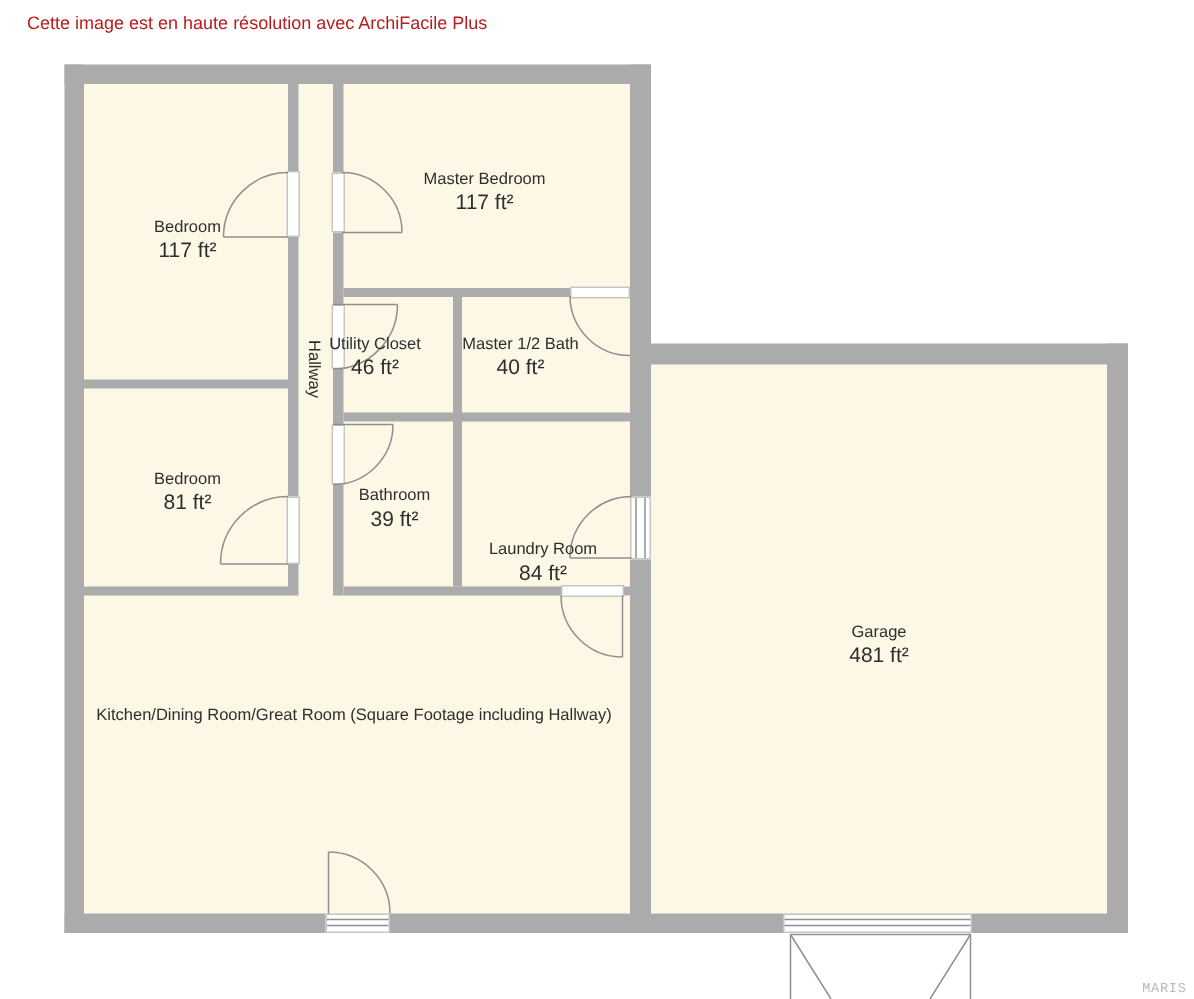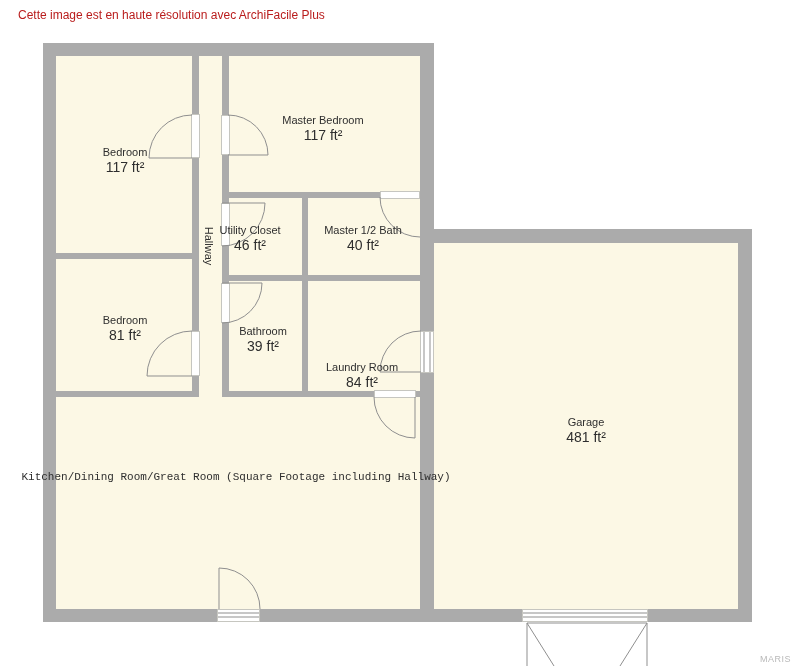--- a/index.html
+++ b/index.html
@@ -23,21 +23,21 @@
   svg.overlay path, svg.overlay line { stroke:#8f8f8f; stroke-width:1; fill:none; }
   .room-label {
     position:absolute; transform:translate(-50%,-50%);
     text-align:center; color:#2e2e2e; white-space:nowrap; line-height:1.15;
   }
   .room-label.rot { transform:translate(-50%,-50%) rotate(90deg); }
   .room-name { font-size:11px; }
   .room-area { font-size:14px; }
   .watermark {
     position:absolute; right:5px; bottom:2px;
-    font-size:9px; color:#b9b9b9; letter-spacing:0.5px;
+    font-size:9px; color:#b9b9b9; letter-spacing:0.5px;font-family:Liberation Mono, monospace;
   }
 </style>
 </head>
 <body>
 
 <div class="caption">Cette image est en haute résolution avec ArchiFacile Plus</div>
 
 <div class="plan">
 
   <div class="floor" style="left:56px; top:56px; width:364px; height:553px;"></div>
@@ -123,41 +123,41 @@
 
   <div class="room-label rot" style="left:209px; top:246px;">
     <div class="room-name">Hallway</div>
   </div>
 
   <div class="room-label" style="left:250px; top:238px;">
     <div class="room-name">Utility Closet</div>
     <div class="room-area">46 ft²</div>
   </div>
 
-  <div class="room-label" style="left:363px; top:238px;">
+  <div class="room-label" style="left:347px; top:238px;">
     <div class="room-name">Master 1/2 Bath</div>
     <div class="room-area">40 ft²</div>
   </div>
 
   <div class="room-label" style="left:125px; top:328px;">
     <div class="room-name">Bedroom</div>
     <div class="room-area">81 ft²</div>
   </div>
 
   <div class="room-label" style="left:263px; top:339px;">
     <div class="room-name">Bathroom</div>
     <div class="room-area">39 ft²</div>
   </div>
 
   <div class="room-label" style="left:362px; top:339px;margin-top:36px;">
     <div class="room-name">Laundry Room</div>
     <div class="room-area">84 ft²</div>
   </div>
 
-  <div class="room-label" style="left:236px; top:477px;font-family:Liberation Mono, monospace;">
+  <div class="room-label" style="left:236px; top:477px;">
     <div class="room-name">Kitchen/Dining Room/Great Room (Square Footage including Hallway)</div>
   </div>
 
   <div class="room-label" style="left:586px; top:430px;">
     <div class="room-name">Garage</div>
     <div class="room-area">481 ft²</div>
   </div>
 
 </div>
 

